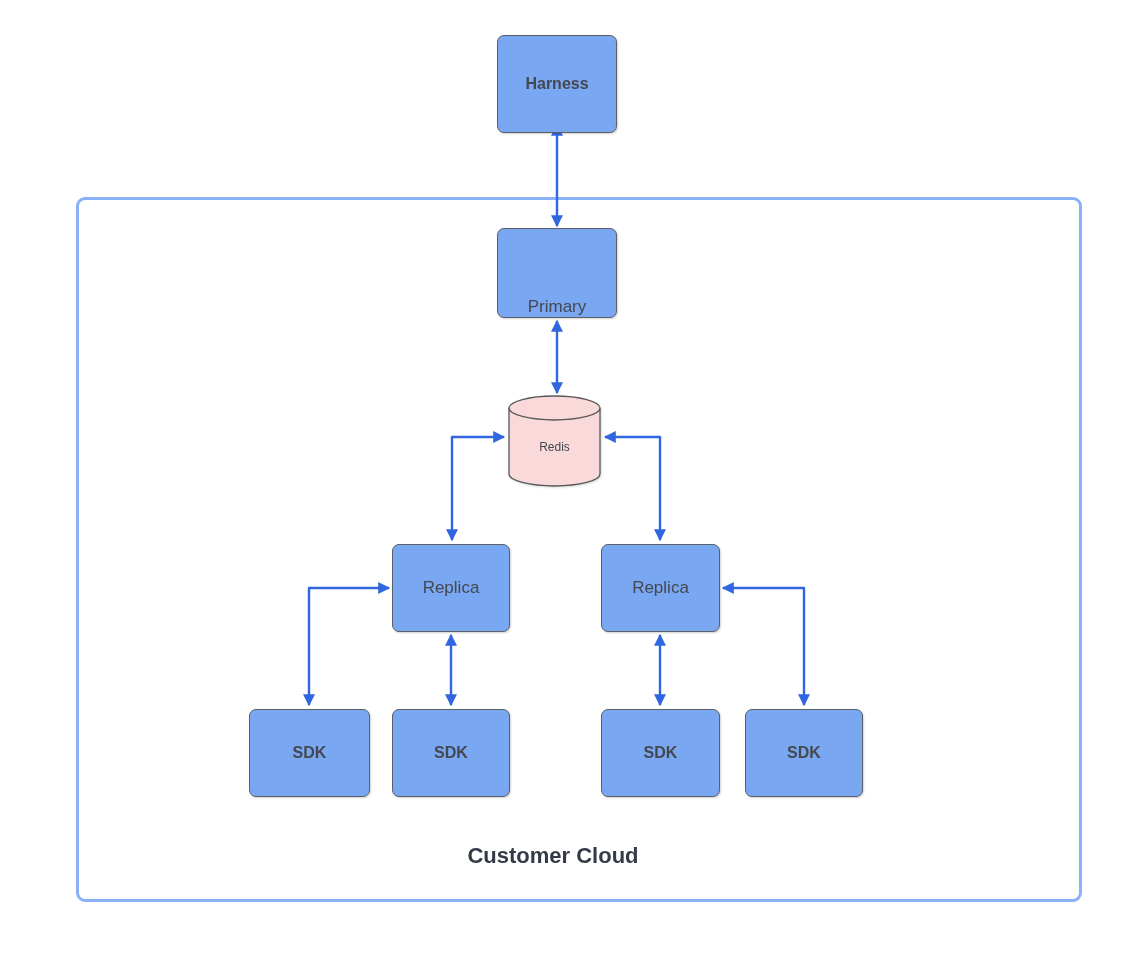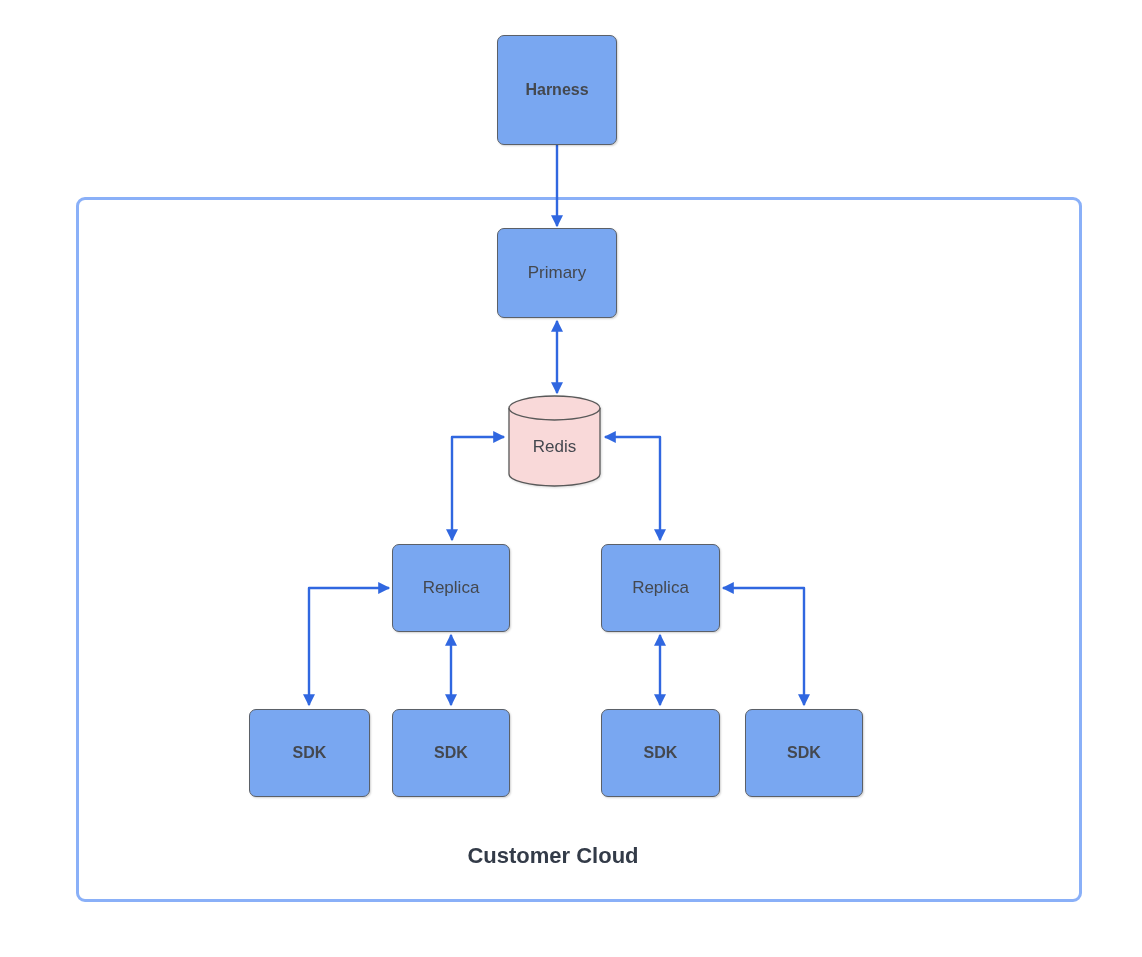--- a/index.html
+++ b/index.html
@@ -42,21 +42,21 @@
   }
   .node.bold{font-weight:bold;font-size:16px;}
   .cyl{
     position:absolute;
     display:flex;align-items:center;justify-content:center;
   }
   .cyl svg{position:absolute;inset:0;filter:drop-shadow(1px 1px 1px rgba(0,0,0,0.15));}
   .cyl .cyl-label{
     position:relative;
     color:var(--label-color,#44484f);
-    font-size:17px;
+    font-size:12px;
     padding-top:10px;
   }
   .connectors{position:absolute;left:0;top:0;width:1142px;height:957px;pointer-events:none;}
   .connectors path.conn{
     stroke:var(--connector,#3067e0);
     stroke-width:2.4;
     fill:none;
     stroke-linejoin:round;
   }
   #arrowhead path{fill:var(--connector,#3067e0);}
@@ -86,25 +86,25 @@
     <path class="conn" d="M557,125 L557,226" marker-start="url(#arrowhead)" marker-end="url(#arrowhead)"></path>
     <path class="conn" d="M557,321 L557,393" marker-start="url(#arrowhead)" marker-end="url(#arrowhead)"></path>
     <path class="conn" d="M504,437 L452,437 L452,540" marker-start="url(#arrowhead)" marker-end="url(#arrowhead)"></path>
     <path class="conn" d="M605,437 L660,437 L660,540" marker-start="url(#arrowhead)" marker-end="url(#arrowhead)"></path>
     <path class="conn" d="M451,635 L451,705" marker-start="url(#arrowhead)" marker-end="url(#arrowhead)"></path>
     <path class="conn" d="M660,635 L660,705" marker-start="url(#arrowhead)" marker-end="url(#arrowhead)"></path>
     <path class="conn" d="M389,588 L309,588 L309,705" marker-start="url(#arrowhead)" marker-end="url(#arrowhead)"></path>
     <path class="conn" d="M723,588 L804,588 L804,705" marker-start="url(#arrowhead)" marker-end="url(#arrowhead)"></path>
   </svg>
 
-  <div class="node bold" style="left:497px;top:35px;width:120px;height:110px;">
+  <div class="node bold" style="left:497px;top:35px;width:120px;height:98px;">
     <span>Harness</span>
   </div>
 
-  <div class="node" style="left:497px;top:228px;width:120px;height:90px;">
+  <div class="node" style="left:497px;top:228px;width:120px;height:90px;align-items:flex-end;">
     <span>Primary</span>
   </div>
 
   <div class="cyl" style="left:508px;top:395px;width:93px;height:93px;">
     <svg width="93" height="93" viewBox="0 0 93 93">
       <path d="M1,13 L1,79 A45.5,12 0 0 0 92,79 L92,13" fill="var(--cylinder-fill,#f9d9d9)" stroke="var(--cylinder-border,#595959)" stroke-width="1.3"></path>
       <ellipse cx="46.5" cy="13" rx="45.5" ry="12" fill="var(--cylinder-fill,#f9d9d9)" stroke="var(--cylinder-border,#595959)" stroke-width="1.3"></ellipse>
     </svg>
     <span class="cyl-label">Redis</span>
   </div>

